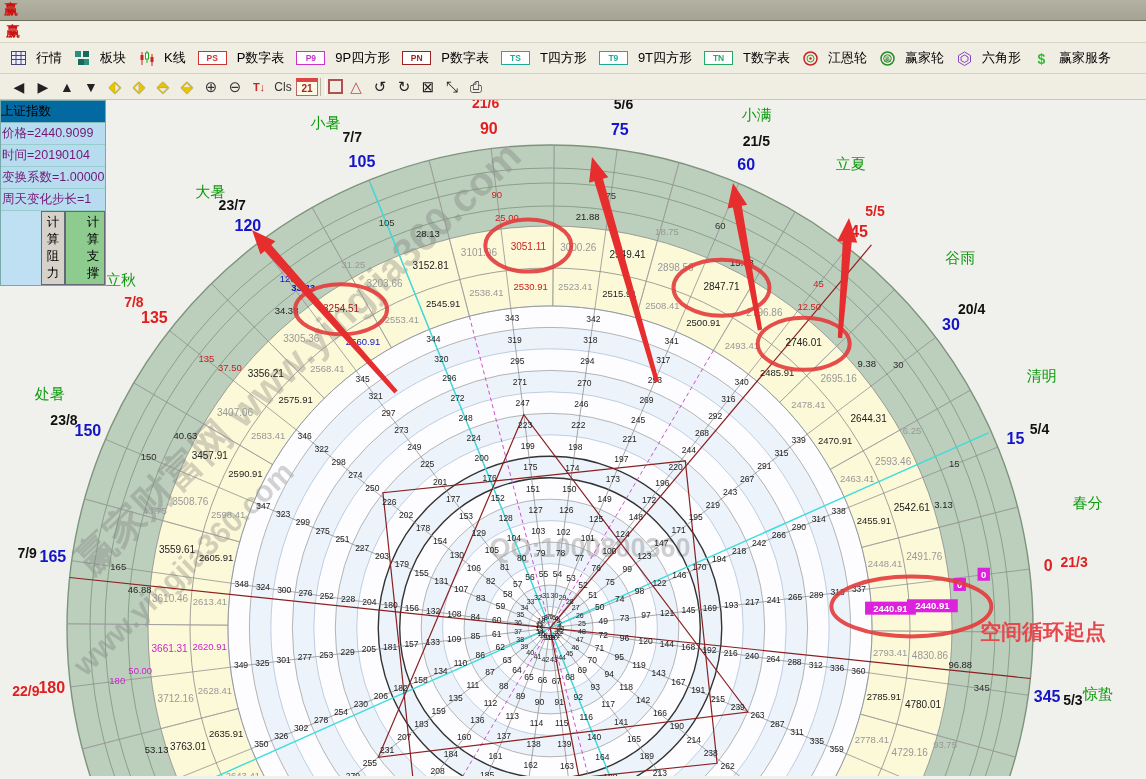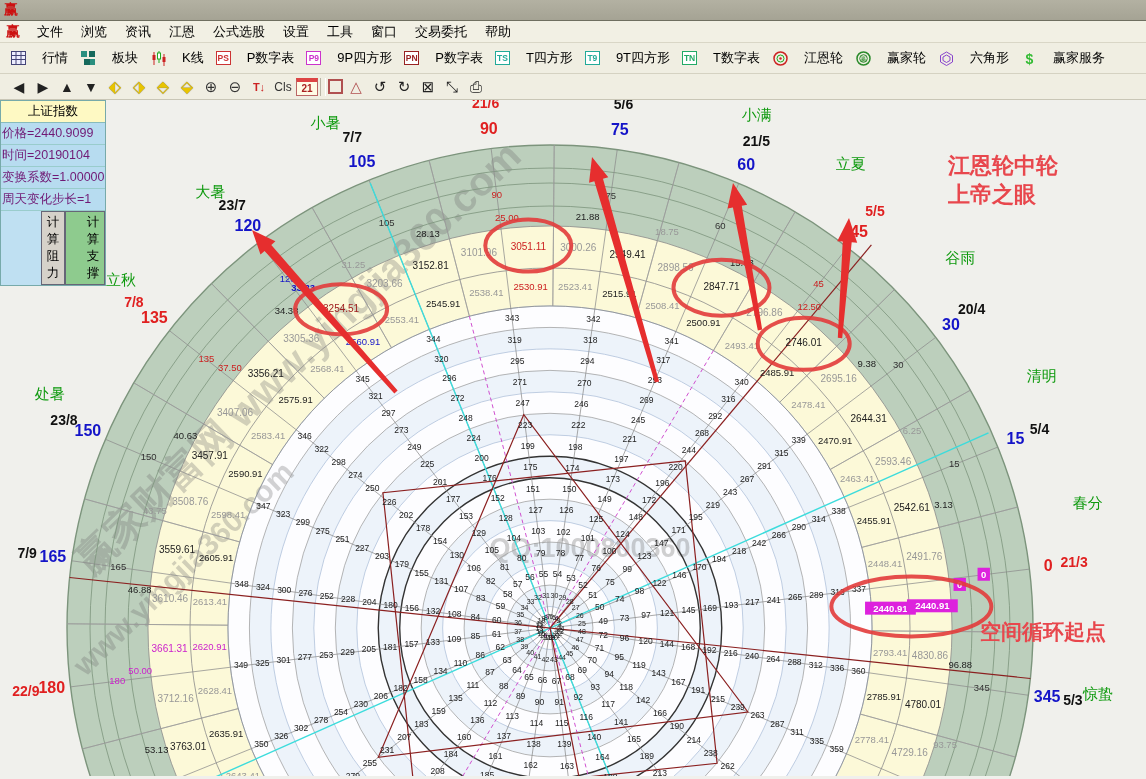--- a/index.html
+++ b/index.html
@@ -11,23 +11,23 @@
             padding:0 4px;font-size:13px;color:#111;border-bottom:1px solid #6f6f60;}
   .titlebar .logo{color:#c11;font-weight:bold;margin-right:6px;font-size:14px;}
   
   .menubar{height:22px;background:#f2f0e4;display:flex;align-items:center;padding:0 4px;
            border-bottom:1px solid #d9d6c6;font-size:13px;}
   .menubar .logo{color:#c11;font-weight:bold;margin:0 8px 0 2px;font-size:14px;}
   .menu-item{padding:2px 9px;cursor:default;}
   
   .toolbar{height:31px;background:#f0eee2;display:flex;align-items:center;border-bottom:1px solid #d5d2c2;
            font-size:13px;padding-left:6px;}
-  .tb{display:flex;align-items:center;gap:16px;padding:2px 8px 2px 4px;cursor:default;}
+  .tb{display:flex;align-items:center;gap:10px;padding:2px 8px 2px 4px;cursor:default;}
   .tbicon{width:16px;height:16px;display:inline-flex;align-items:center;justify-content:center;}
-  .badge{width:15px;height:14px;border:1px solid currentColor;font-size:8.5px;font-weight:bold;
+  .badge{width:29px;height:14px;border:1px solid currentColor;font-size:8.5px;font-weight:bold;
          display:inline-flex;align-items:center;justify-content:center;background:#fff;}
   
   .drawbar{height:26px;background:#f0eee2;display:flex;align-items:center;gap:2px;padding-left:8px;
            border-bottom:1px solid #c9c6b6;}
   .tool{min-width:22px;height:20px;display:inline-flex;align-items:center;justify-content:center;
         font-size:14px;color:#222;cursor:default;}
   .tool.diamond{color:#e8c400;text-shadow:0 0 1px #555;font-size:16px;}
   .tool.zoomer{font-size:15px;color:#333;}
   .tool.measure{font-size:11px;font-weight:bold;color:#c22;}
   .tool.clstool{font-size:12px;color:#333;}
@@ -36,21 +36,21 @@
   .tool.sep{width:6px;border-left:1px solid #b9b6a6;border-right:1px solid #fff;height:18px;min-width:0;}
   .tool.shape-square{width:15px;height:15px;border:2px solid #b05050;min-width:15px;}
   .tool.shape{color:#b05050;font-size:15px;}
   .tool.rot{font-size:15px;}
   
   .main{position:relative;width:1146px;height:676px;background:#f0f0ec;overflow:hidden;}
   .main svg{position:absolute;left:0;top:0;}
   
   .info-panel{position:absolute;left:0;top:0;width:106px;border:1px solid #7aa;z-index:5;
               font-size:12.5px;background:#bfe0f2;}
-  .info-title{background:#fef9c3;text-align:center;color:#000;padding:2px 0;border-bottom:1px solid #8bb;}
+  .info-title{background:#0369a1;color:#000;padding:2px 0;border-bottom:1px solid #8bb;}
   .info-row{background:#b7dcf0;color:#701a75;padding:2px 1px;white-space:nowrap;overflow:hidden;
             border-bottom:1px solid #9cc;}
   .info-buttons{display:flex;margin-left:40px;}
   .btn{flex:1;text-align:center;font-size:12.5px;padding:2px 0;border:1px solid #667;color:#000;cursor:default;}
   .btn-resist{background:#d6d2ca;}
   .btn-support{background:#8ecb8e;padding-left:16px;}
   
   .anno{position:absolute;color:#e8474d;font-weight:bold;z-index:4;pointer-events:none;line-height:1.3;}
   .anno-eye{left:948px;top:52px;font-size:22px;}
   .anno-cycle{left:980px;top:518px;font-size:21px;}
@@ -59,21 +59,20 @@
 <body>
 
 <div class="app">
 
   <div class="titlebar">
     <span class="logo">赢</span>
   </div>
 
   <div class="menubar">
     <span class="logo">赢</span>
-    <span id="menu-items"><span class="menu-item">文件</span><span class="menu-item">浏览</span><span class="menu-item">资讯</span><span class="menu-item">江恩</span><span class="menu-item">公式选股</span><span class="menu-item">设置</span><span class="menu-item">工具</span><span class="menu-item">窗口</span><span class="menu-item">交易委托</span><span class="menu-item">帮助</span></span>
   </div>
 
   <div class="toolbar" id="toolbar">
       <span class="tb">
         <span class="tbicon">
           <svg width="15" height="14">
             <rect x="0.5" y="0.5" width="14" height="13" fill="#eef" stroke="#447"></rect>
             <path d="M0 4.5h15M0 8.5h15M5 .5v13M10 .5v13" stroke="#447" stroke-width="1"></path>
           </svg>
         </span>
@@ -889,19 +888,15 @@
           <div class="info-row">时间=20190104</div>
           <div class="info-row">变换系数=1.000000</div>
           <div class="info-row">周天变化步长=1</div>
         </div>
       <div class="info-buttons">
         <div class="btn btn-resist">计算阻力</div>
         <div class="btn btn-support">计算支撑</div>
       </div>
     </div>
 
-    <div class="anno anno-eye">
-      <div>江恩轮中轮</div>
-      <div>上帝之眼</div>
-    </div>
     <div class="anno anno-cycle">空间循环起点</div>
   </div>
 </div>
 
 </body></html>

